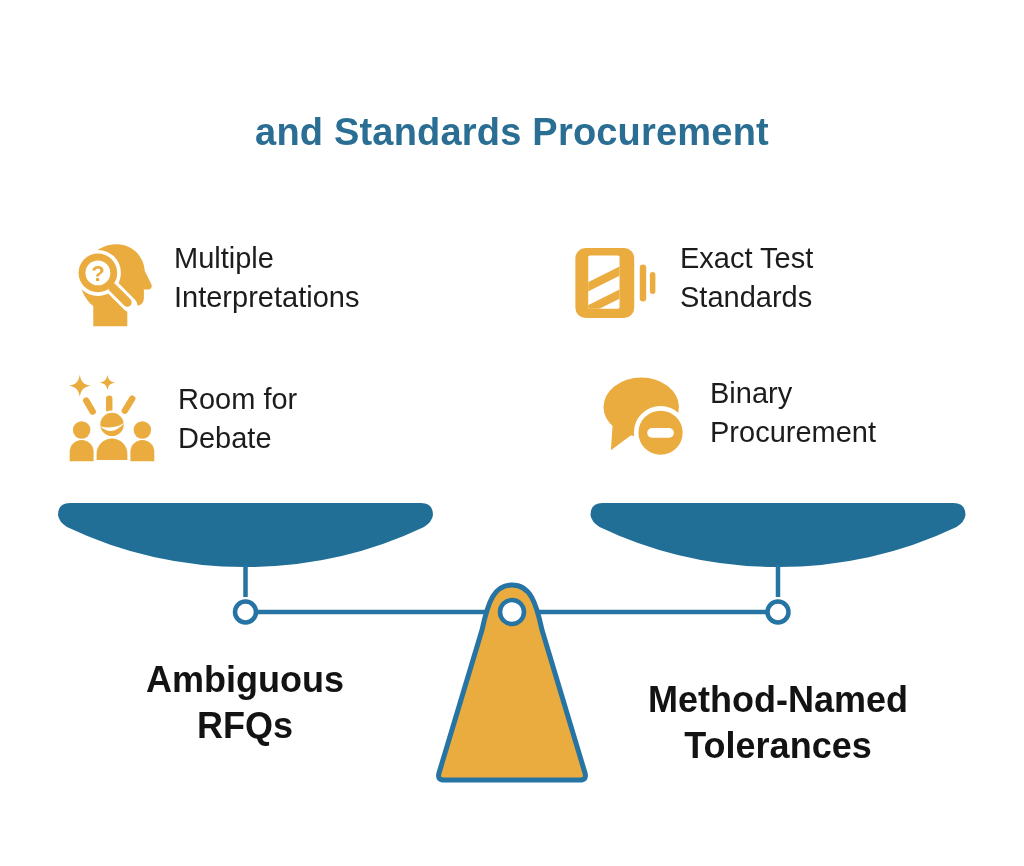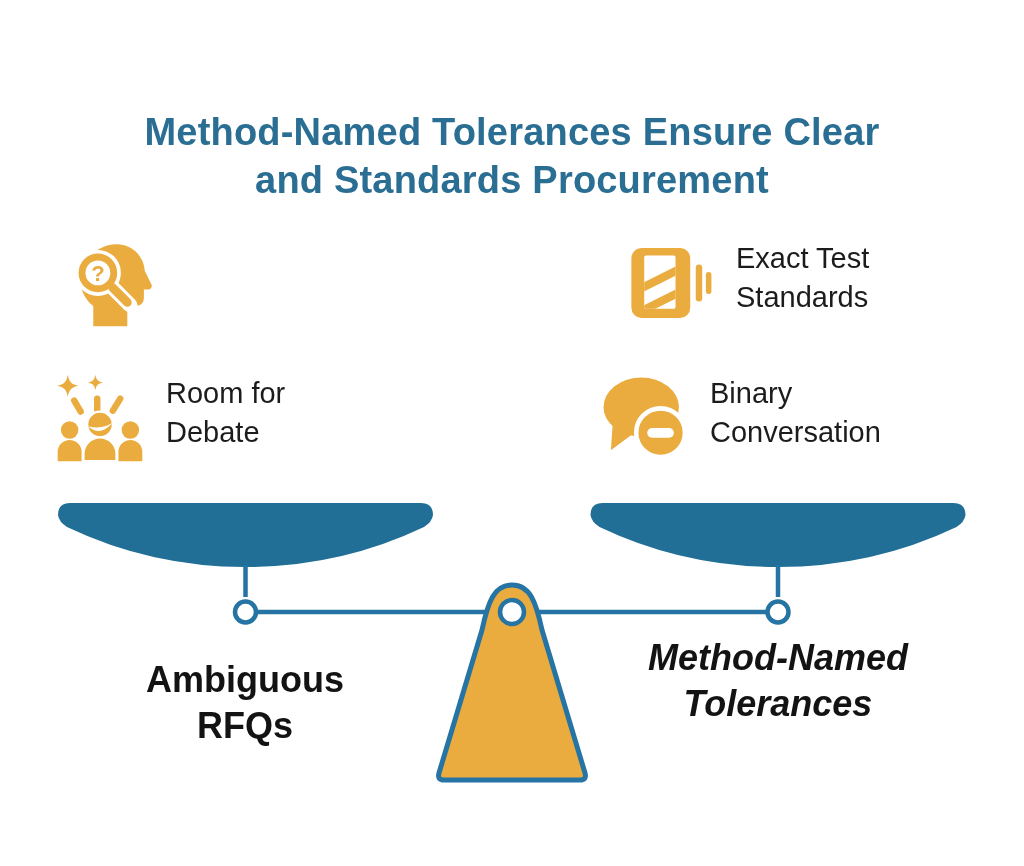--- a/index.html
+++ b/index.html
@@ -21,22 +21,22 @@
   .title span{display:block;}
 
   
   .feature{position:absolute;display:flex;gap:20px;align-items:flex-start;}
   .feature .icon{width:92px;height:92px;flex:0 0 92px;}
   .feature .label{
     font-size:29px;line-height:1.33;color:var(--text-dark,#1C1C1E);
     padding-top:2px;font-weight:400;
   }
   .f1{left:62px;top:237px;} .f1 .label{width:230px;}
-  .f2{left:624px;top:237px;} .f2 .label{width:230px;}
-  .f3{left:54px;top:372px;} .f3 .label{width:165px;}
+  .f2{left:568px;top:237px;} .f2 .label{width:230px;}
+  .f3{left:66px;top:372px;align-items:center;} .f3 .label{width:165px;}
   .f4{left:598px;top:372px;} .f4 .label{width:230px;}
 
   
   .o-fill{fill:var(--accent-orange,#EAAC3E);}
   .w-fill{fill:#ffffff;}
   .o-stroke{stroke:var(--accent-orange,#EAAC3E);fill:none;stroke-linecap:round;}
   .w-stroke{stroke:#ffffff;fill:none;stroke-linecap:round;}
   .q-glyph{
     font-family:"Liberation Sans",sans-serif;font-weight:700;font-size:24px;
     fill:var(--accent-orange,#EAAC3E);
@@ -48,44 +48,44 @@
   .wire{stroke:var(--stroke-blue,#2674A3);stroke-width:4.5;fill:none;}
   .ring{stroke:var(--stroke-blue,#2674A3);stroke-width:4.5;fill:#ffffff;}
   .fulcrum{fill:var(--accent-orange,#EAAC3E);stroke:var(--stroke-blue,#2674A3);
     stroke-width:5;stroke-linejoin:round;}
 
   .pan-label{
     position:absolute;text-align:center;
     font-size:36px;font-weight:700;line-height:1.27;color:#131313;
   }
   .pan-label.left{left:135px;top:657px;width:220px;}
-  .pan-label.right{left:638px;top:635px;width:280px;font-style:italic;}
+  .pan-label.right{left:638px;top:677px;width:280px;}
 </style>
 </head>
 <body>
 
 <div class="canvas">
 
   <h1 class="title">
-    <span>Method-Named Tolerances Ensure Clear</span>
     <span>and Standards Procurement</span>
   </h1>
 
   <div class="feature f1">
     <span class="icon">
       <svg viewBox="0 0 100 100" width="92" height="92" aria-hidden="true">
         <path class="o-fill" d="M34,97 V75 C23,66 17,52 22,37 C27,20 43,7 61,8 C77,9 89,21 90,37 L97,51 C98.5,54 97,57 93.5,57 L89,57 V66 C89,72 85,75.5 79,74.5 L71,73.5 V97 Z"></path>
         <path class="w-stroke" stroke-width="16" d="M56,56 L74,74"></path>
         <circle class="w-fill" cx="39" cy="39" r="25"></circle>
         <path class="o-stroke" stroke-width="9.5" d="M55,55 L71,71"></path>
         <circle class="o-fill" cx="39" cy="39" r="21"></circle>
         <circle class="w-fill" cx="39" cy="39" r="13.5"></circle>
         <text class="q-glyph" x="39" y="47.5" text-anchor="middle">?</text>
       </svg>
     </span>
+    <div class="label">Multiple Interpretations</div>
   </div>
 
   <div class="feature f2">
     <span class="icon">
       <svg viewBox="0 0 100 100" width="92" height="92" aria-hidden="true">
         <defs>
           <clipPath id="panelClip">
               <rect x="22" y="20" width="34" height="58" rx="2"></rect>
             </clipPath>
         </defs>
@@ -124,21 +124,21 @@
 
   <div class="feature f4">
     <span class="icon">
       <svg viewBox="0 0 100 100" width="92" height="92" aria-hidden="true">
         <ellipse class="o-fill" cx="47" cy="38" rx="41" ry="32"></ellipse>
         <path class="o-fill" d="M16,56 L14,85 L41,65 Z"></path>
         <circle class="o-fill" cx="68" cy="66" r="26.5" stroke="#ffffff" stroke-width="5"></circle>
         <rect class="w-fill" x="53.5" y="61" width="29" height="10.5" rx="5.25"></rect>
       </svg>
     </span>
-    <div class="label">Binary Conversation</div>
+    <div class="label">Binary Procurement</div>
   </div>
 
   <svg class="scale-svg" viewBox="0 0 1024 310" aria-hidden="true">
 
     <path class="pan" d="M70,13 H421 Q433,13 433,25 Q432,32 424,37 Q340,77 245.5,77 Q151,77 67,37 Q59,32 58,25 Q58,13 70,13 Z"></path>
 
     <path class="pan" transform="translate(532.5,0)" d="M70,13 H421 Q433,13 433,25 Q432,32 424,37 Q340,77 245.5,77 Q151,77 67,37 Q59,32 58,25 Q58,13 70,13 Z"></path>
 
     <path class="wire" d="M245.5,75 V107"></path>
     <path class="wire" d="M778,75 V107"></path>

